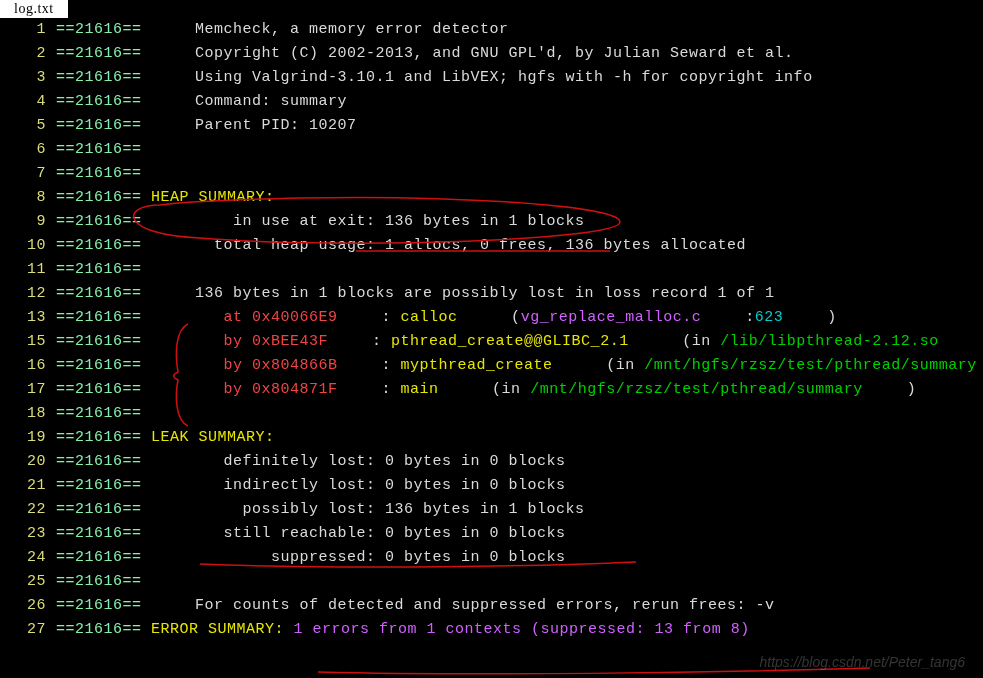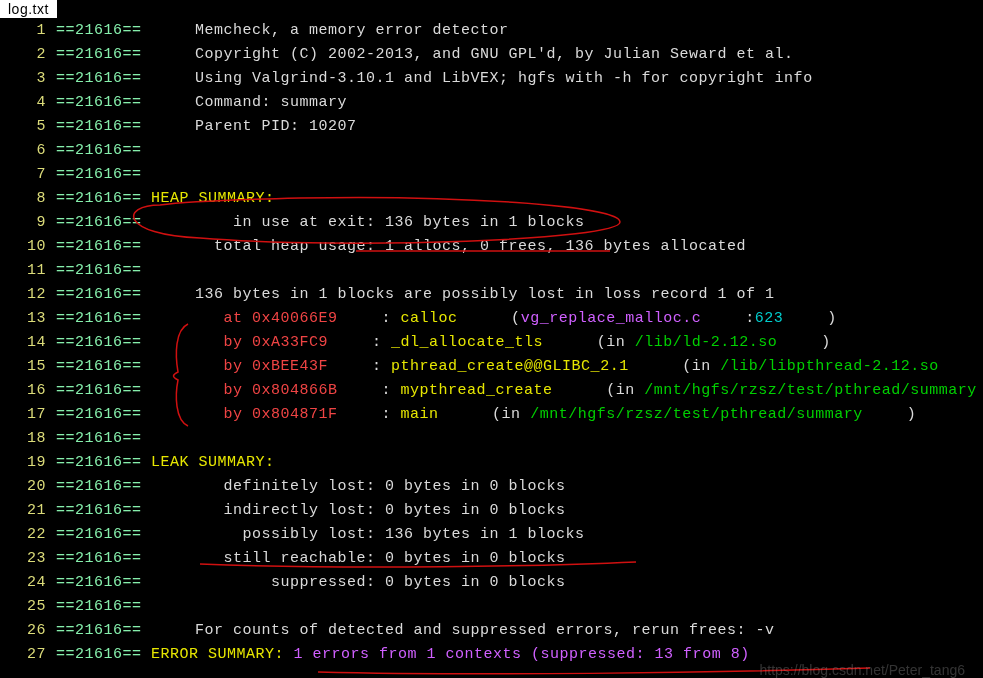--- a/index.html
+++ b/index.html
@@ -12,22 +12,22 @@
     height: 678px;
     overflow: hidden;
     color: #cccccc;
     letter-spacing: 0.5px;
     position: relative;
   }
   .tab {
     background: #ffffff;
     color: #000000;
     display: inline-block;
-    padding: 1px 8px;
-    font-family: Liberation Sans, sans-serif;
+    padding: 1px 14px;
+    font-family: Liberation Serif, serif;
     font-size: 14px;
   }
   .editor {
     padding: 0;
   }
   .line {
     display: flex;
     white-space: pre;
     line-height: 24px;
     height: 24px;
@@ -57,26 +57,27 @@
   }
   .magenta {
     color: #d060ff;
   }
   .cyan {
     color: #00cccc;
   }
   .watermark {
     position: absolute;
     right: 18px;
-    bottom: 0;
+    bottom: 8px;
     color: rgba(150,150,150,0.35);
     font-size: 14px;
     font-family: sans-serif;
     letter-spacing: 0;
     pointer-events: none;
+    font-style: italic;
   }
   svg.annot {
     position:absolute;
     left:0; top:0;
     width:983px; height:678px;
     pointer-events:none;
   }
   svg.annot path, svg.annot line {
     stroke:#d01010;
     stroke-width:1.5;
@@ -97,21 +98,20 @@
     <div class="line"><span class="gutter">4</span><span><span class="pid">==21616==</span><span> </span><span class="txt">Command: summary</span></span></div>
     <div class="line"><span class="gutter">5</span><span><span class="pid">==21616==</span><span> </span><span class="txt">Parent PID: 10207</span></span></div>
     <div class="line"><span class="gutter">6</span><span><span class="pid">==21616==</span></span></div>
     <div class="line"><span class="gutter">7</span><span><span class="pid">==21616==</span></span></div>
     <div class="line"><span class="gutter">8</span><span><span class="pid">==21616==</span><span> </span><span class="yellow">HEAP SUMMARY:</span></span></div>
     <div class="line"><span class="gutter">9</span><span><span class="pid">==21616==</span><span> </span><span class="txt">    in use at exit: 136 bytes in 1 blocks</span></span></div>
     <div class="line"><span class="gutter">10</span><span><span class="pid">==21616==</span><span> </span><span class="txt">  total heap usage: 1 allocs, 0 frees, 136 bytes allocated</span></span></div>
     <div class="line"><span class="gutter">11</span><span><span class="pid">==21616==</span></span></div>
     <div class="line"><span class="gutter">12</span><span><span class="pid">==21616==</span><span> </span><span class="txt">136 bytes in 1 blocks are possibly lost in loss record 1 of 1</span></span></div>
     <div class="line"><span class="gutter">13</span><span><span class="pid">==21616==</span><span> </span><span class="txt">   </span><span class="red">at 0x40066E9</span><span class="txt">: </span><span class="yellow">calloc</span><span class="txt"> (</span><span class="magenta">vg_replace_malloc.c</span><span class="txt">:</span><span class="cyan">623</span><span class="txt">)</span></span></div>
-    <div class="line"><span class="gutter">14</span><span><span class="pid">==21616==</span><span> </span><span class="txt">   </span><span class="red">by 0xA33FC9</span><span class="txt">: </span><span class="yellow">_dl_allocate_tls</span><span class="txt"> (in </span><span class="green">/lib/ld-2.12.so</span><span class="txt">)</span></span></div>
     <div class="line"><span class="gutter">15</span><span><span class="pid">==21616==</span><span> </span><span class="txt">   </span><span class="red">by 0xBEE43F</span><span class="txt">: </span><span class="yellow">pthread_create@@GLIBC_2.1</span><span class="txt"> (in </span><span class="green">/lib/libpthread-2.12.so</span><span class="txt">)</span></span></div>
     <div class="line"><span class="gutter">16</span><span><span class="pid">==21616==</span><span> </span><span class="txt">   </span><span class="red">by 0x804866B</span><span class="txt">: </span><span class="yellow">mypthread_create</span><span class="txt"> (in </span><span class="green">/mnt/hgfs/rzsz/test/pthread/summary</span><span class="txt">)</span></span></div>
     <div class="line"><span class="gutter">17</span><span><span class="pid">==21616==</span><span> </span><span class="txt">   </span><span class="red">by 0x804871F</span><span class="txt">: </span><span class="yellow">main</span><span class="txt"> (in </span><span class="green">/mnt/hgfs/rzsz/test/pthread/summary</span><span class="txt">)</span></span></div>
     <div class="line"><span class="gutter">18</span><span><span class="pid">==21616==</span></span></div>
     <div class="line"><span class="gutter">19</span><span><span class="pid">==21616==</span><span> </span><span class="yellow">LEAK SUMMARY:</span></span></div>
     <div class="line"><span class="gutter">20</span><span><span class="pid">==21616==</span><span> </span><span class="txt">   definitely lost: 0 bytes in 0 blocks</span></span></div>
     <div class="line"><span class="gutter">21</span><span><span class="pid">==21616==</span><span> </span><span class="txt">   indirectly lost: 0 bytes in 0 blocks</span></span></div>
     <div class="line"><span class="gutter">22</span><span><span class="pid">==21616==</span><span> </span><span class="txt">     possibly lost: 136 bytes in 1 blocks</span></span></div>
     <div class="line"><span class="gutter">23</span><span><span class="pid">==21616==</span><span> </span><span class="txt">   still reachable: 0 bytes in 0 blocks</span></span></div>
     <div class="line"><span class="gutter">24</span><span><span class="pid">==21616==</span><span> </span><span class="txt">        suppressed: 0 bytes in 0 blocks</span></span></div>

